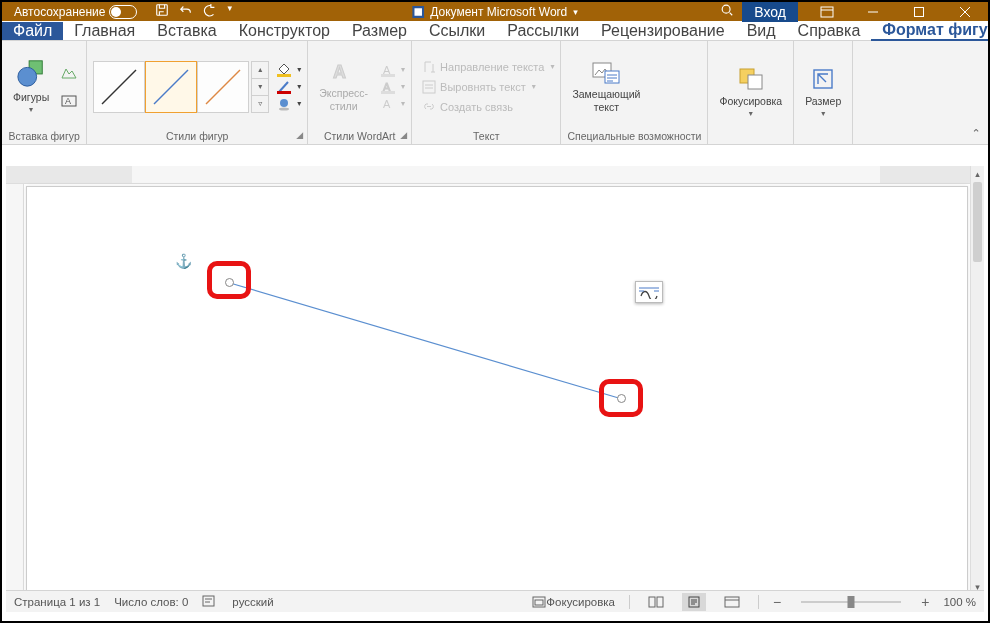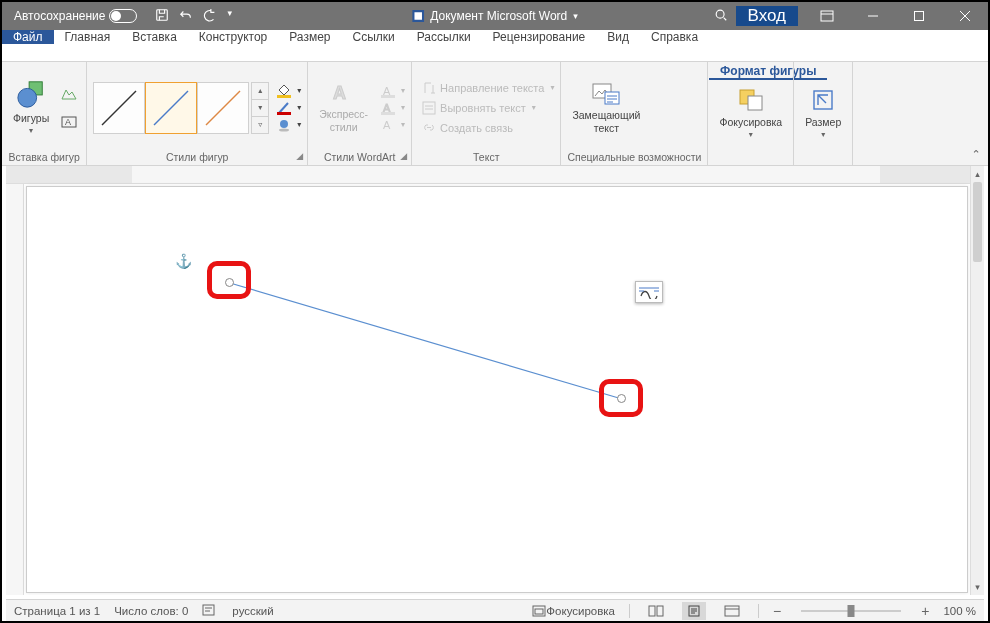--- a/index.html
+++ b/index.html
@@ -1,33 +1,33 @@
 <!DOCTYPE html>
 <html><head>
 <meta charset="utf-8">
 <style>
   * { box-sizing: border-box; margin: 0; padding: 0; font-family: 'Segoe UI', Tahoma, sans-serif; }
   body { width: 990px; height: 623px; background: #fff; border: 2px solid #000; overflow: hidden; position: relative; }
 
   
-  .titlebar { height: 28px; background: #737373; display: flex; align-items: center; color: #fff; font-size: 12px; position: relative; }
+  .titlebar { height: 19px; background: #a16207; display: flex; align-items: center; color: #fff; font-size: 12px; position: relative; }
   .titlebar .left { display: flex; align-items: center; gap: 8px; padding-left: 12px; }
   .titlebar .autosave { display: flex; align-items: center; gap: 4px; }
   .switch { width: 28px; height: 14px; border: 1px solid #fff; border-radius: 7px; display: inline-flex; align-items: center; padding: 0 1px; }
   .switch .knob { width: 10px; height: 10px; background: #fff; border-radius: 50%; }
   .titlebar .qat { display: flex; gap: 10px; margin-left: 10px; }
   .titlebar .qat svg { width: 14px; height: 14px; }
   .titlebar .doc-title { position: absolute; left: 50%; transform: translateX(-50%); display: flex; align-items: center; gap: 6px; justify-content: center; }
   .titlebar .right { margin-left: auto; display: flex; align-items: center; height: 100%; }
   .titlebar .winbtn { width: 46px; height: 100%; display: flex; align-items: center; justify-content: center; }
-  .titlebar .signin { background: #174a8c; height: 20px; padding: 0 12px; display: flex; align-items: center; margin-right: 6px; font-size: 17px; }
+  .titlebar .signin { background: #174a8c; height: 20px; padding: 0 12px; display: flex; align-items: center; margin-right: 6px; font-size: 14px; }
   .titlebar .search { margin-right: 8px; }
 
   
-  .tabs { height: 32px; background: #fff; border-bottom: 1px solid #d4d4d4; display: flex; align-items: flex-start; font-size: 12px; color: #444; }
+  .tabs { height: 20px; background: #fff; border-bottom: 1px solid #d4d4d4; display: flex; align-items: flex-end; font-size: 16px; color: #444; }
   .tab { padding: 0 11px; display: flex; align-items: center; cursor: default; white-space: nowrap; }
   .tab.file { background: #2b579a; color: #fff; }
   .tab.active { color: #2b579a; border-bottom: 2px solid #2b579a; margin-bottom: -1px; font-weight: 600; margin-top: 34px; }
   .share { margin-left: auto; border-left: 1px solid #d4d4d4; border-right: 1px solid #d4d4d4; color: #2b579a; gap: 5px; }
 
   
   .ribbon { height: 104px; background: #f3f3f3; border-bottom: 1px solid #d4d4d4; display: flex; }
   .group { border-right: 1px solid #d4d4d4; padding: 4px 6px 2px; display: flex; flex-direction: column; position: relative; }
   .group-body { flex: 1; display: flex; align-items: center; gap: 4px; }
   .group-label { font-size: 10.5px; color: #666; text-align: center; padding-top: 2px; white-space: nowrap; display: flex; justify-content: center; align-items: center; gap: 2px; }
@@ -70,21 +70,21 @@
   .handle-marker { position: absolute; width: 44px; height: 38px; border: 5px solid #e81313; border-radius: 10px; }
   .endpoint { position: absolute; width: 9px; height: 9px; border: 1.5px solid #888; border-radius: 50%; background: #fff; }
 
   
   .scroll-v { position: absolute; top: 164px; right: 4px; bottom: 26px; width: 14px; background: #f0f0f0; border-left: 1px solid #ddd; display: flex; flex-direction: column; }
   .scroll-v .arr { height: 16px; display: flex; align-items: center; justify-content: center; font-size: 9px; color: #666; }
   .scroll-v .track { flex: 1; position: relative; }
   .scroll-v .thumb { position: absolute; left: 2px; right: 2px; top: 0; height: 80px; background: #cfcfcf; border-radius: 2px; }
 
   
-  .statusbar { position: absolute; bottom: 0; left: 4px; right: 4px; height: 22px; background: #f3f3f3; border-top: 1px solid #d4d4d4; display: flex; align-items: center; font-size: 11.5px; color: #555; gap: 14px; padding: 0 8px; }
+  .statusbar { position: absolute; bottom: 9px; left: 4px; right: 4px; height: 22px; background: #f3f3f3; border-top: 1px solid #d4d4d4; display: flex; align-items: center; font-size: 11.5px; color: #555; gap: 14px; padding: 0 8px; }
   .statusbar .spacer { flex: 1; }
   .statusbar .viewbtn { width: 24px; height: 18px; display: flex; align-items: center; justify-content: center; }
   .statusbar .viewbtn.active { background: #d8d8d8; }
   .zoom-slider { width: 100px; height: 2px; background: #ccc; position: relative; margin: 0 6px; }
   .zoom-slider .tick { position: absolute; left: 50%; width: 1px; height: 8px; top: -3px; background: #888; }
   .zoom-slider .knob { position: absolute; left: 50%; width: 7px; height: 12px; top: -5px; background: #888; transform: translateX(-50%); }
   .lang-divider { width: 1px; height: 14px; background: #ccc; }
 </style>
 </head>
 <body>

